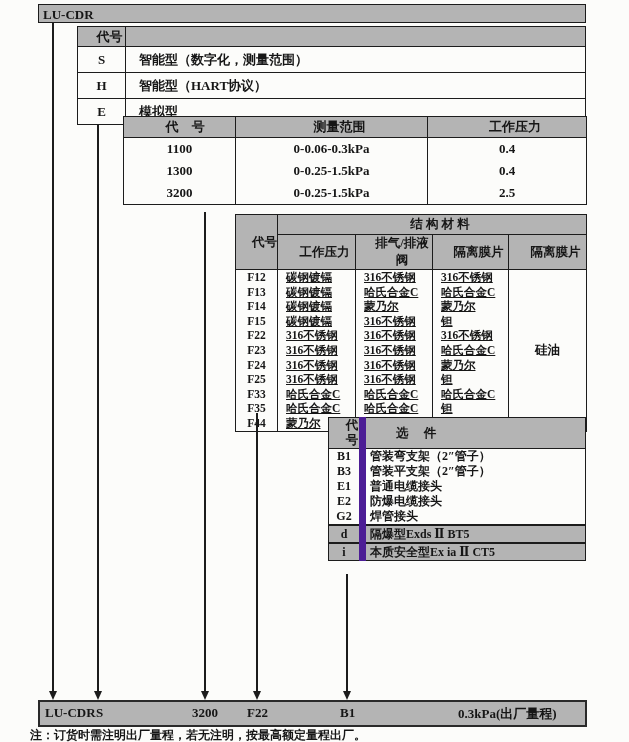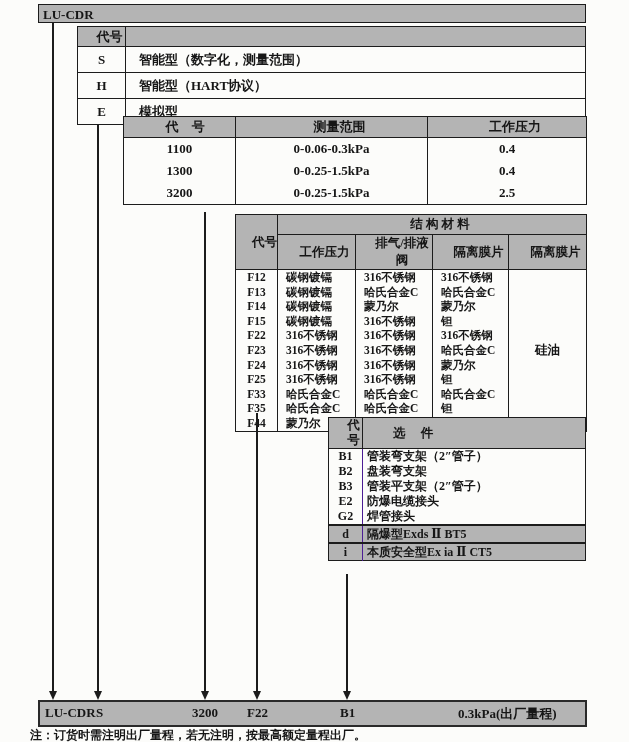--- a/index.html
+++ b/index.html
@@ -44,25 +44,25 @@
   #t1 .desc{padding-left:13px;}
   
   #t2 .hrow td{height:20px;font-size:13px;}
   #t2 .brow td{border-left:1px solid #1c1c1c;vertical-align:top;}
   #t2 .brow td:first-child{border-left:none;}
   #t2 .cellstack div{line-height:22px;height:22px;text-align:center;font-size:13px;}
   
   #t3 .hrow td{height:19px;font-size:12.5px;}
   #t3 tbody td{border-left:1px solid #1c1c1c;font-size:11.5px;line-height:14.6px;height:14.6px;}
   #t3 tbody tr td:first-child{border-left:none;}
-  #t3 tbody .mat{padding-left:8px;}
+  #t3 tbody .mat{padding-left:8px;text-decoration:underline;}
   #t3 .fill{text-align:center;font-size:12.5px;font-family:Liberation Serif, serif;}
   
   #t4 .hrow td{height:20px;font-size:12.5px;}
-  #t4 tbody td{border-left:1px solid #4c1d95;font-size:12px;line-height:15px;height:15px;}
+  #t4 tbody td{border-left:7px solid #4c1d95;font-size:12px;line-height:15px;height:15px;}
   #t4 tbody tr td:first-child{border-left:none;}
   #t4 tbody .opt{padding-left:4px;margin-top:24px;}
   #t4 .opthdr{text-align:left;padding-left:30px;letter-spacing:6px;}
   #t4 tr.shaded td{
     background:#b4b4b4;
     border-top:2px solid #1c1c1c;
     height:16px;
   }
   .vline{
     position:absolute;
@@ -260,26 +260,26 @@
     <tbody>
       <tr class="hdr hrow">
         <td>代号</td>
         <td class="opthdr">选  件</td>
       </tr>
       <tr>
         <td class="c">B1</td>
         <td class="opt">管装弯支架（2″管子）</td>
       </tr>
       <tr>
-        <td class="c">B2</td>
-        <td class="opt">盘装弯支架</td>
-      </tr>
-      <tr>
         <td class="c">B3</td>
         <td class="opt">管装平支架（2″管子）</td>
+      </tr>
+      <tr>
+        <td class="c">E1</td>
+        <td class="opt">普通电缆接头</td>
       </tr>
       <tr>
         <td class="c">E2</td>
         <td class="opt">防爆电缆接头</td>
       </tr>
       <tr>
         <td class="c">G2</td>
         <td class="opt">焊管接头</td>
       </tr>
       <tr class="shaded">

